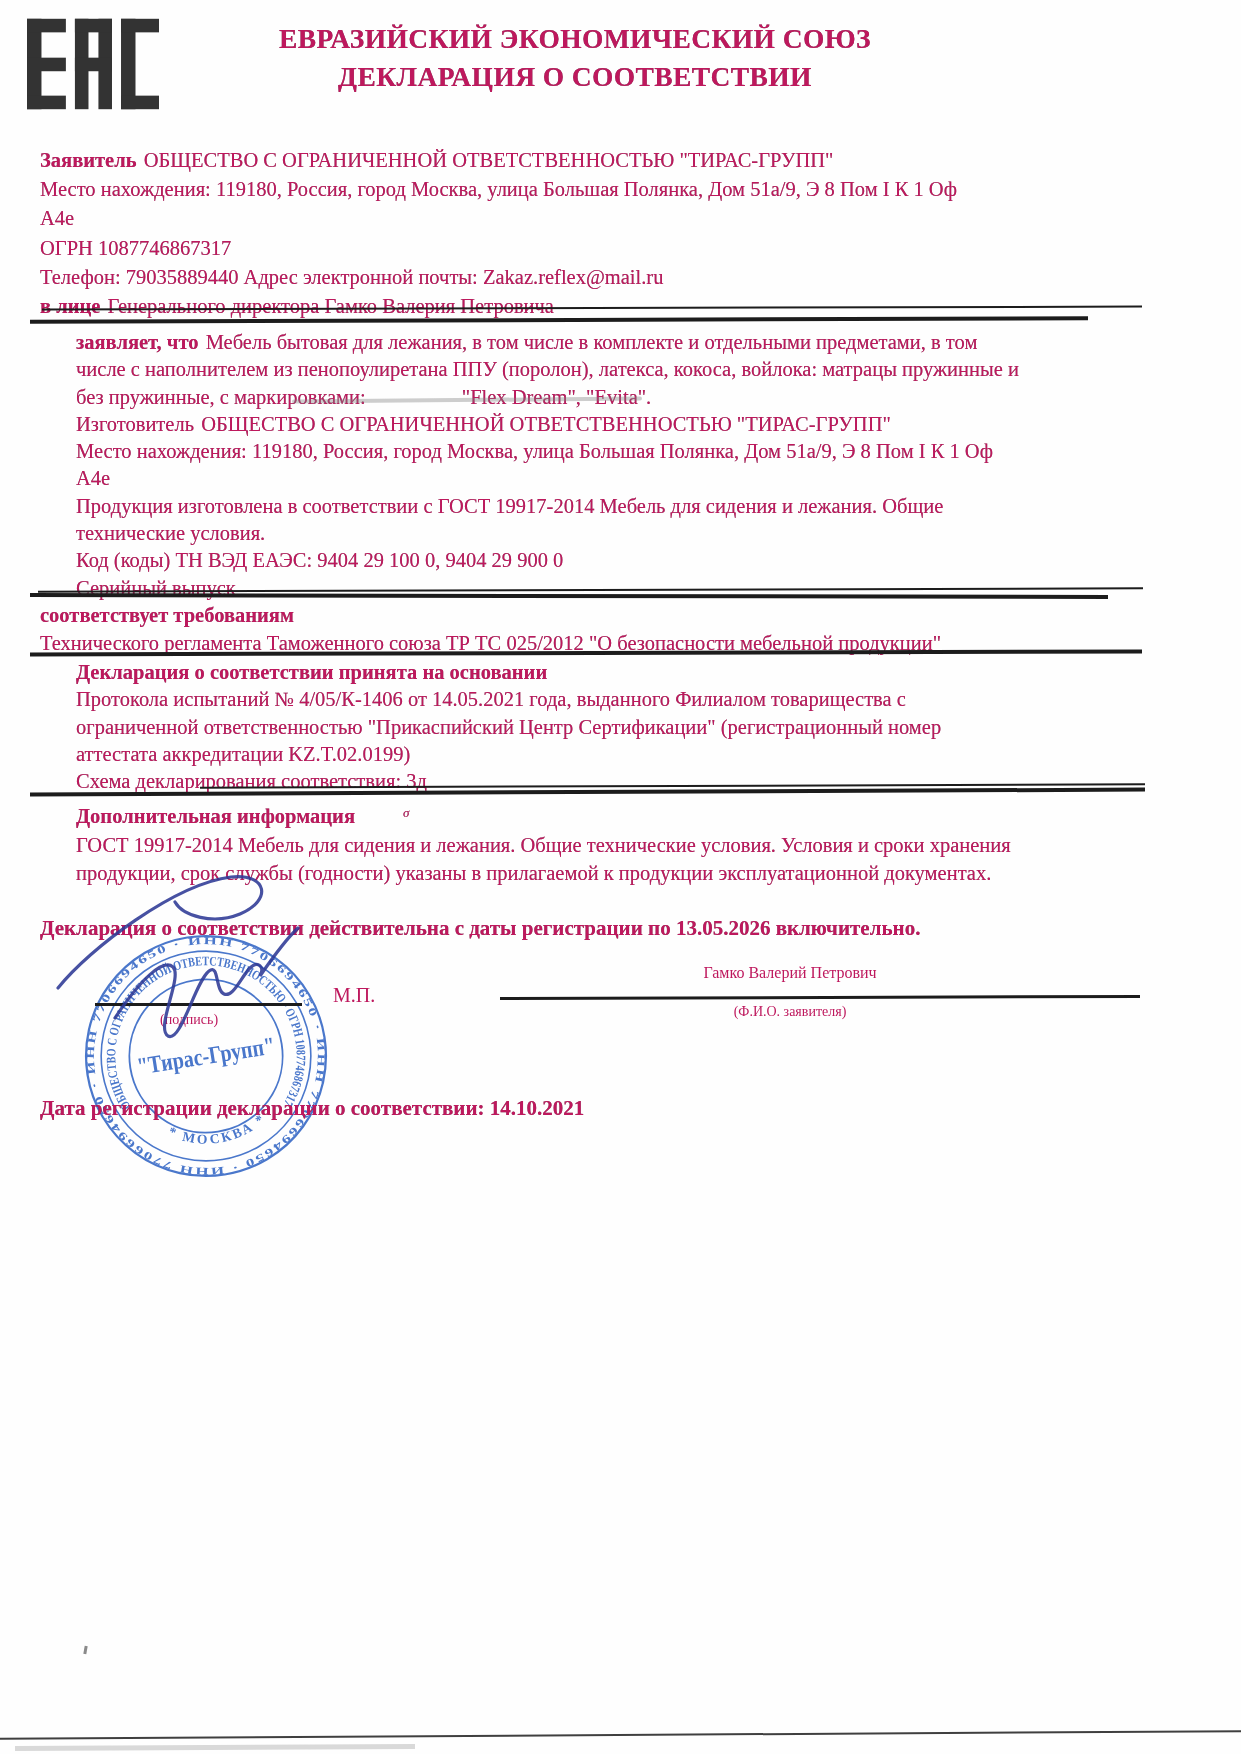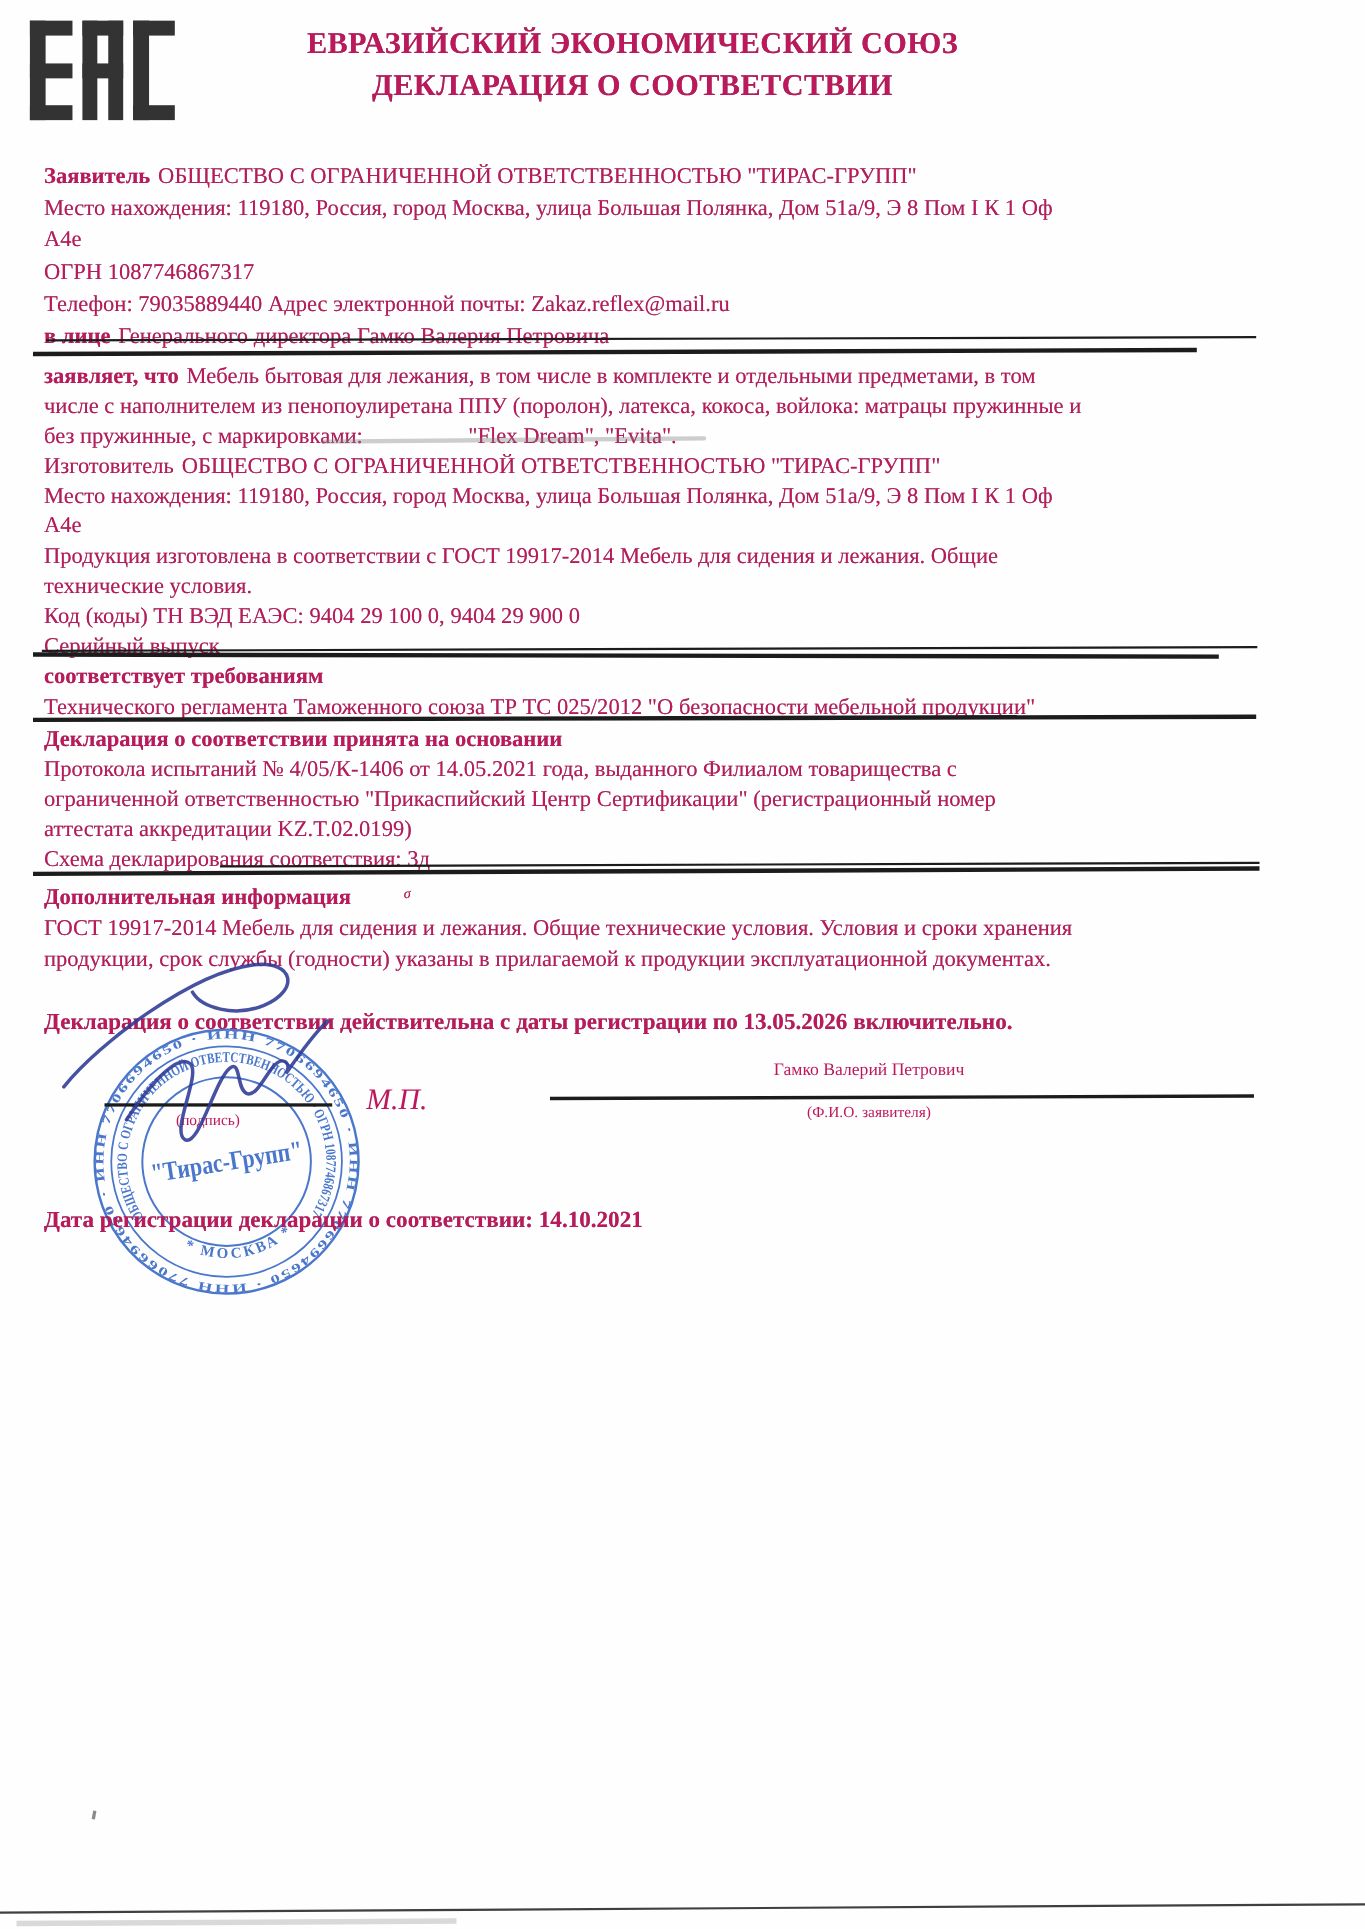--- a/index.html
+++ b/index.html
@@ -12,28 +12,28 @@
     color:#be185d;
   }
   .abs{position:absolute;}
   
   .titles{left:180px;top:20px;width:790px;text-align:center;line-height:38px;
     font-size:27.5px;font-weight:bold;letter-spacing:.4px;
     text-shadow:0 0 .5px rgba(0,0,0,.55);}
   
   .blk{font-size:20.5px;text-shadow:0 0 .5px rgba(0,0,0,.45);}
   .lh29{line-height:29.2px;}
-  .lh27{line-height:27.3px;}
+  .lh27{line-height:27.3px;margin-left:36px;}
   .lh28{line-height:28px;}
   .lead{font-weight:bold;margin-right:.35em;}
   .spacer{display:inline-block;width:96px;}
   .rule{background:#1c1c1c;}
   .bold-line{font-weight:bold;font-size:21px;text-shadow:0 0 .5px rgba(0,0,0,.5);}
   .caption{font-size:14px;text-shadow:none;}
-  .mp{font-size:27px;font-style:italic;}
+  .mp{font-size:20px;}
   .stray{font-size:13px;font-style:italic;}
   .smudge{background:rgba(125,125,125,.38);border-radius:2px;}
   .stamp-wrap{left:80px;top:930px;width:252px;height:252px;opacity:.92;}
   .sig-wrap{left:35px;top:860px;width:292px;height:194px;}
   .scan-edge{background:#3f3f3f;}
   .scan-smear{background:#d9d9d9;}
   .speck{background:#8a8a8a;}
 </style>
 </head>
 <body>

